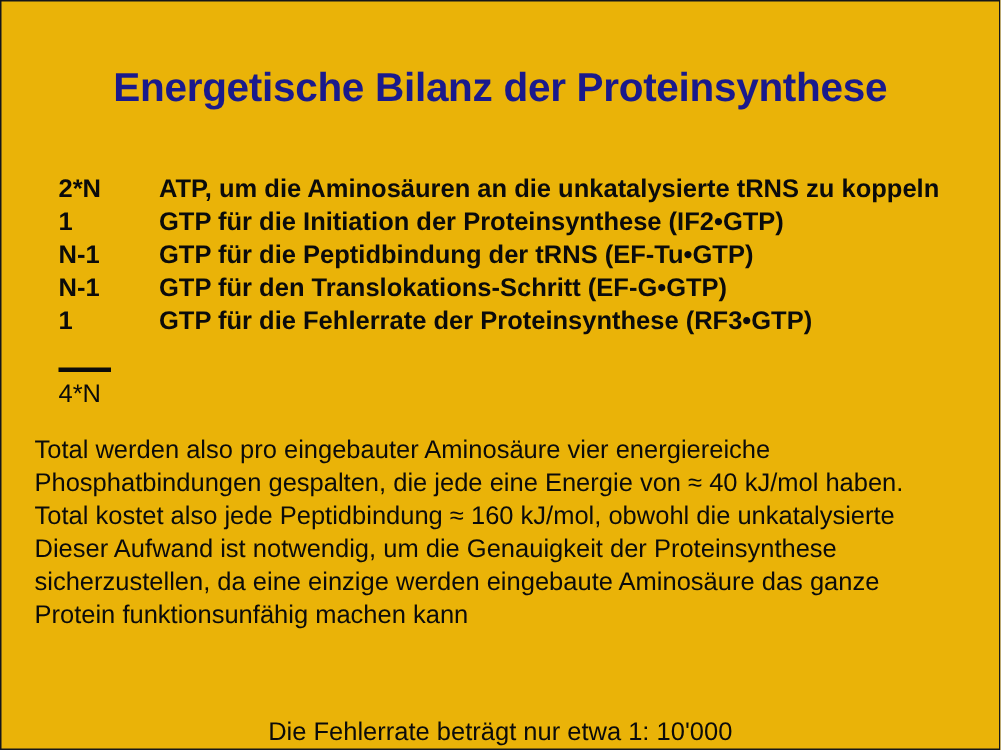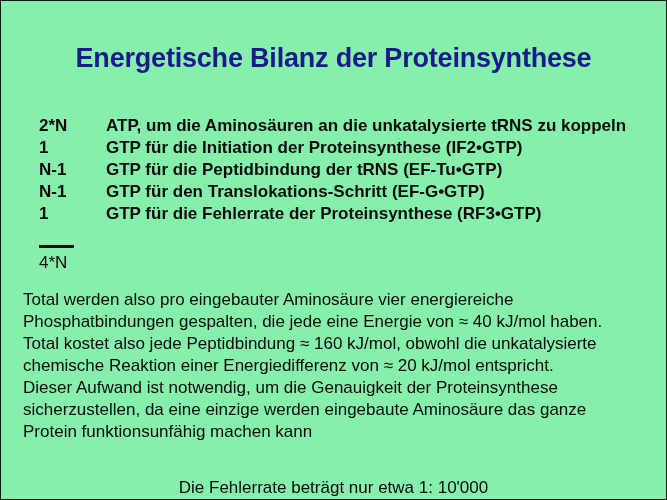--- a/index.html
+++ b/index.html
@@ -12,21 +12,21 @@
   body {
     font-family: "Liberation Sans", sans-serif;
     -webkit-font-smoothing: antialiased;
   }
 
   .slide {
     position: relative;
     width: 667px;
     height: 500px;
     box-sizing: border-box;
-    background: #86efac;
+    background: #eab308;
     border: 1px solid #15161a;
     overflow: hidden;
   }
 
   .slide-title {
     position: absolute;
     left: 0;
     right: 0;
     top: 24px;
     text-align: center;
@@ -145,21 +145,20 @@
   </table>
 
   <div class="sum-rule"></div>
 
   <div class="sum-total">4*N</div>
 
   <div class="body-copy">
     <div class="copy-line">Total werden also pro eingebauter Aminosäure vier energiereiche</div>
     <div class="copy-line">Phosphatbindungen gespalten, die jede eine Energie von ≈ 40 kJ/mol haben.</div>
     <div class="copy-line">Total kostet also jede Peptidbindung ≈ 160 kJ/mol, obwohl die unkatalysierte</div>
-    <div class="copy-line">chemische Reaktion einer Energiedifferenz von ≈ 20 kJ/mol entspricht.</div>
     <div class="copy-line">Dieser Aufwand ist notwendig, um die Genauigkeit der Proteinsynthese</div>
     <div class="copy-line">sicherzustellen, da eine einzige werden eingebaute Aminosäure das ganze</div>
     <div class="copy-line">Protein funktionsunfähig machen kann</div>
   </div>
 
   <p class="footnote">Die Fehlerrate beträgt nur etwa 1: 10'000</p>
 
 </div>
 
 </body></html>

